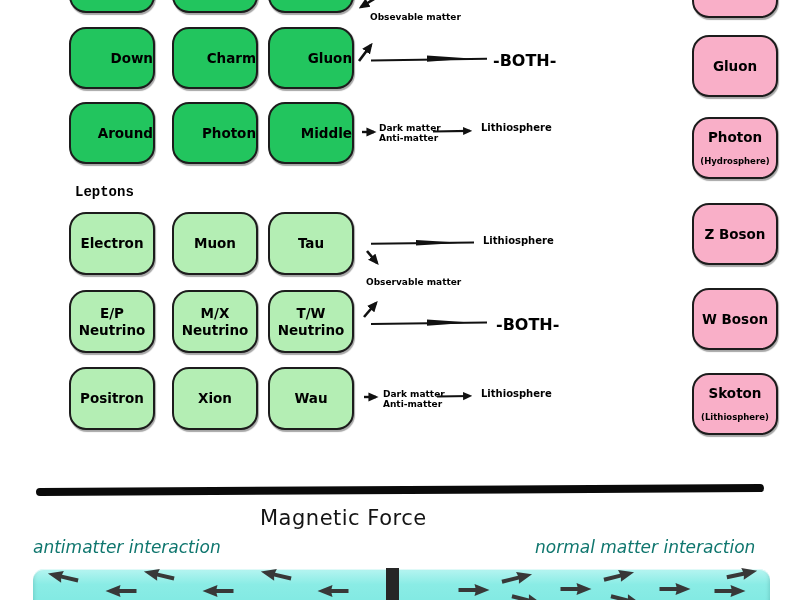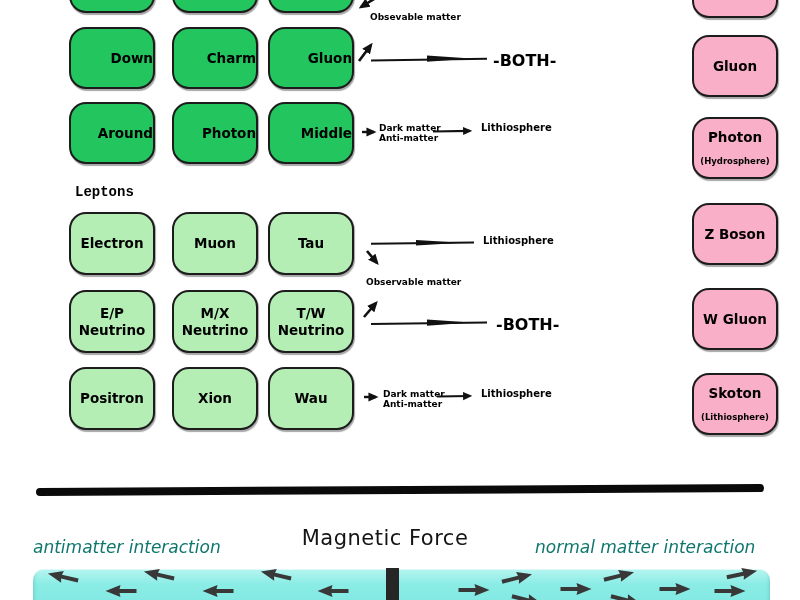--- a/index.html
+++ b/index.html
@@ -21,22 +21,22 @@
   .col1{left:69px;} .col2{left:172px;} .col3{left:268px;}
   .heading{position:absolute;font-size:14px;font-weight:700;font-family:Liberation Mono, monospace;}
   .ann-sm{position:absolute;font-size:9px;font-weight:600;line-height:9px;white-space:nowrap;}
   .ann-md{position:absolute;font-size:16px;font-weight:600;white-space:nowrap;}
   .ann-lg{position:absolute;font-size:10px;font-weight:700;white-space:nowrap;}
   #connectors{position:absolute;left:0;top:0;pointer-events:none;}
   #thick-line{
     position:absolute;left:36px;top:486px;width:728px;height:8px;border-radius:4px;
     background:#0a0a0a;transform:rotate(-0.3deg);
   }
-  #magnetic-title{position:absolute;left:260px;top:506px;width:250px;text-align:center;
-    font-size:21px;font-weight:400;color:#141414;letter-spacing:.5px;margin-top:20px;}
+  #magnetic-title{position:absolute;left:260px;top:506px;width:250px;text-align:left;
+    font-size:21px;font-weight:400;color:#141414;letter-spacing:.5px;}
   .field-label{position:absolute;top:537px;font-size:17px;font-style:italic;color:#0f766e;white-space:nowrap;}
   #left-field-label{left:33px;}
   #right-field-label{left:535px;}
   #flux-bar{
     position:absolute;left:33px;top:569px;width:737px;height:44px;border-radius:11px;
     background:linear-gradient(180deg,#b6f5f1 0%,#8aece5 35%,#7de8e1 100%);
     box-shadow:inset 0 1px 0 rgba(255,255,255,.6), inset 0 -3px 4px rgba(0,60,60,.25);
   }
   #flux-divider{position:absolute;left:386px;top:568px;width:13px;height:34px;background:#262626;}
   #bar-arrows{position:absolute;left:0;top:0;pointer-events:none;}
@@ -110,21 +110,21 @@
       <span>Gluon</span>
     </div>
   <div class="pbox boson" style="top:117px">
     <span>Photon</span>
     <span class="sub">(Hydrosphere)</span>
   </div>
   <div class="pbox boson" style="top:203px">
       <span>Z Boson</span>
     </div>
   <div class="pbox boson" style="top:288px">
-      <span>W Gluon</span>
+      <span>W Boson</span>
     </div>
   <div class="pbox boson" style="top:373px">
     <span>Skoton</span>
     <span class="sub">(Lithiosphere)</span>
   </div>
 
   <div class="ann-sm" style="left:370px;top:13px">Obsevable matter</div>
   <div class="ann-md" style="left:493px;top:51px">-BOTH-</div>
   <div class="ann-sm" style="left:379px;top:124px">Dark matter</div>
   <div class="ann-sm" style="left:379px;top:134px">Anti-matter</div>

